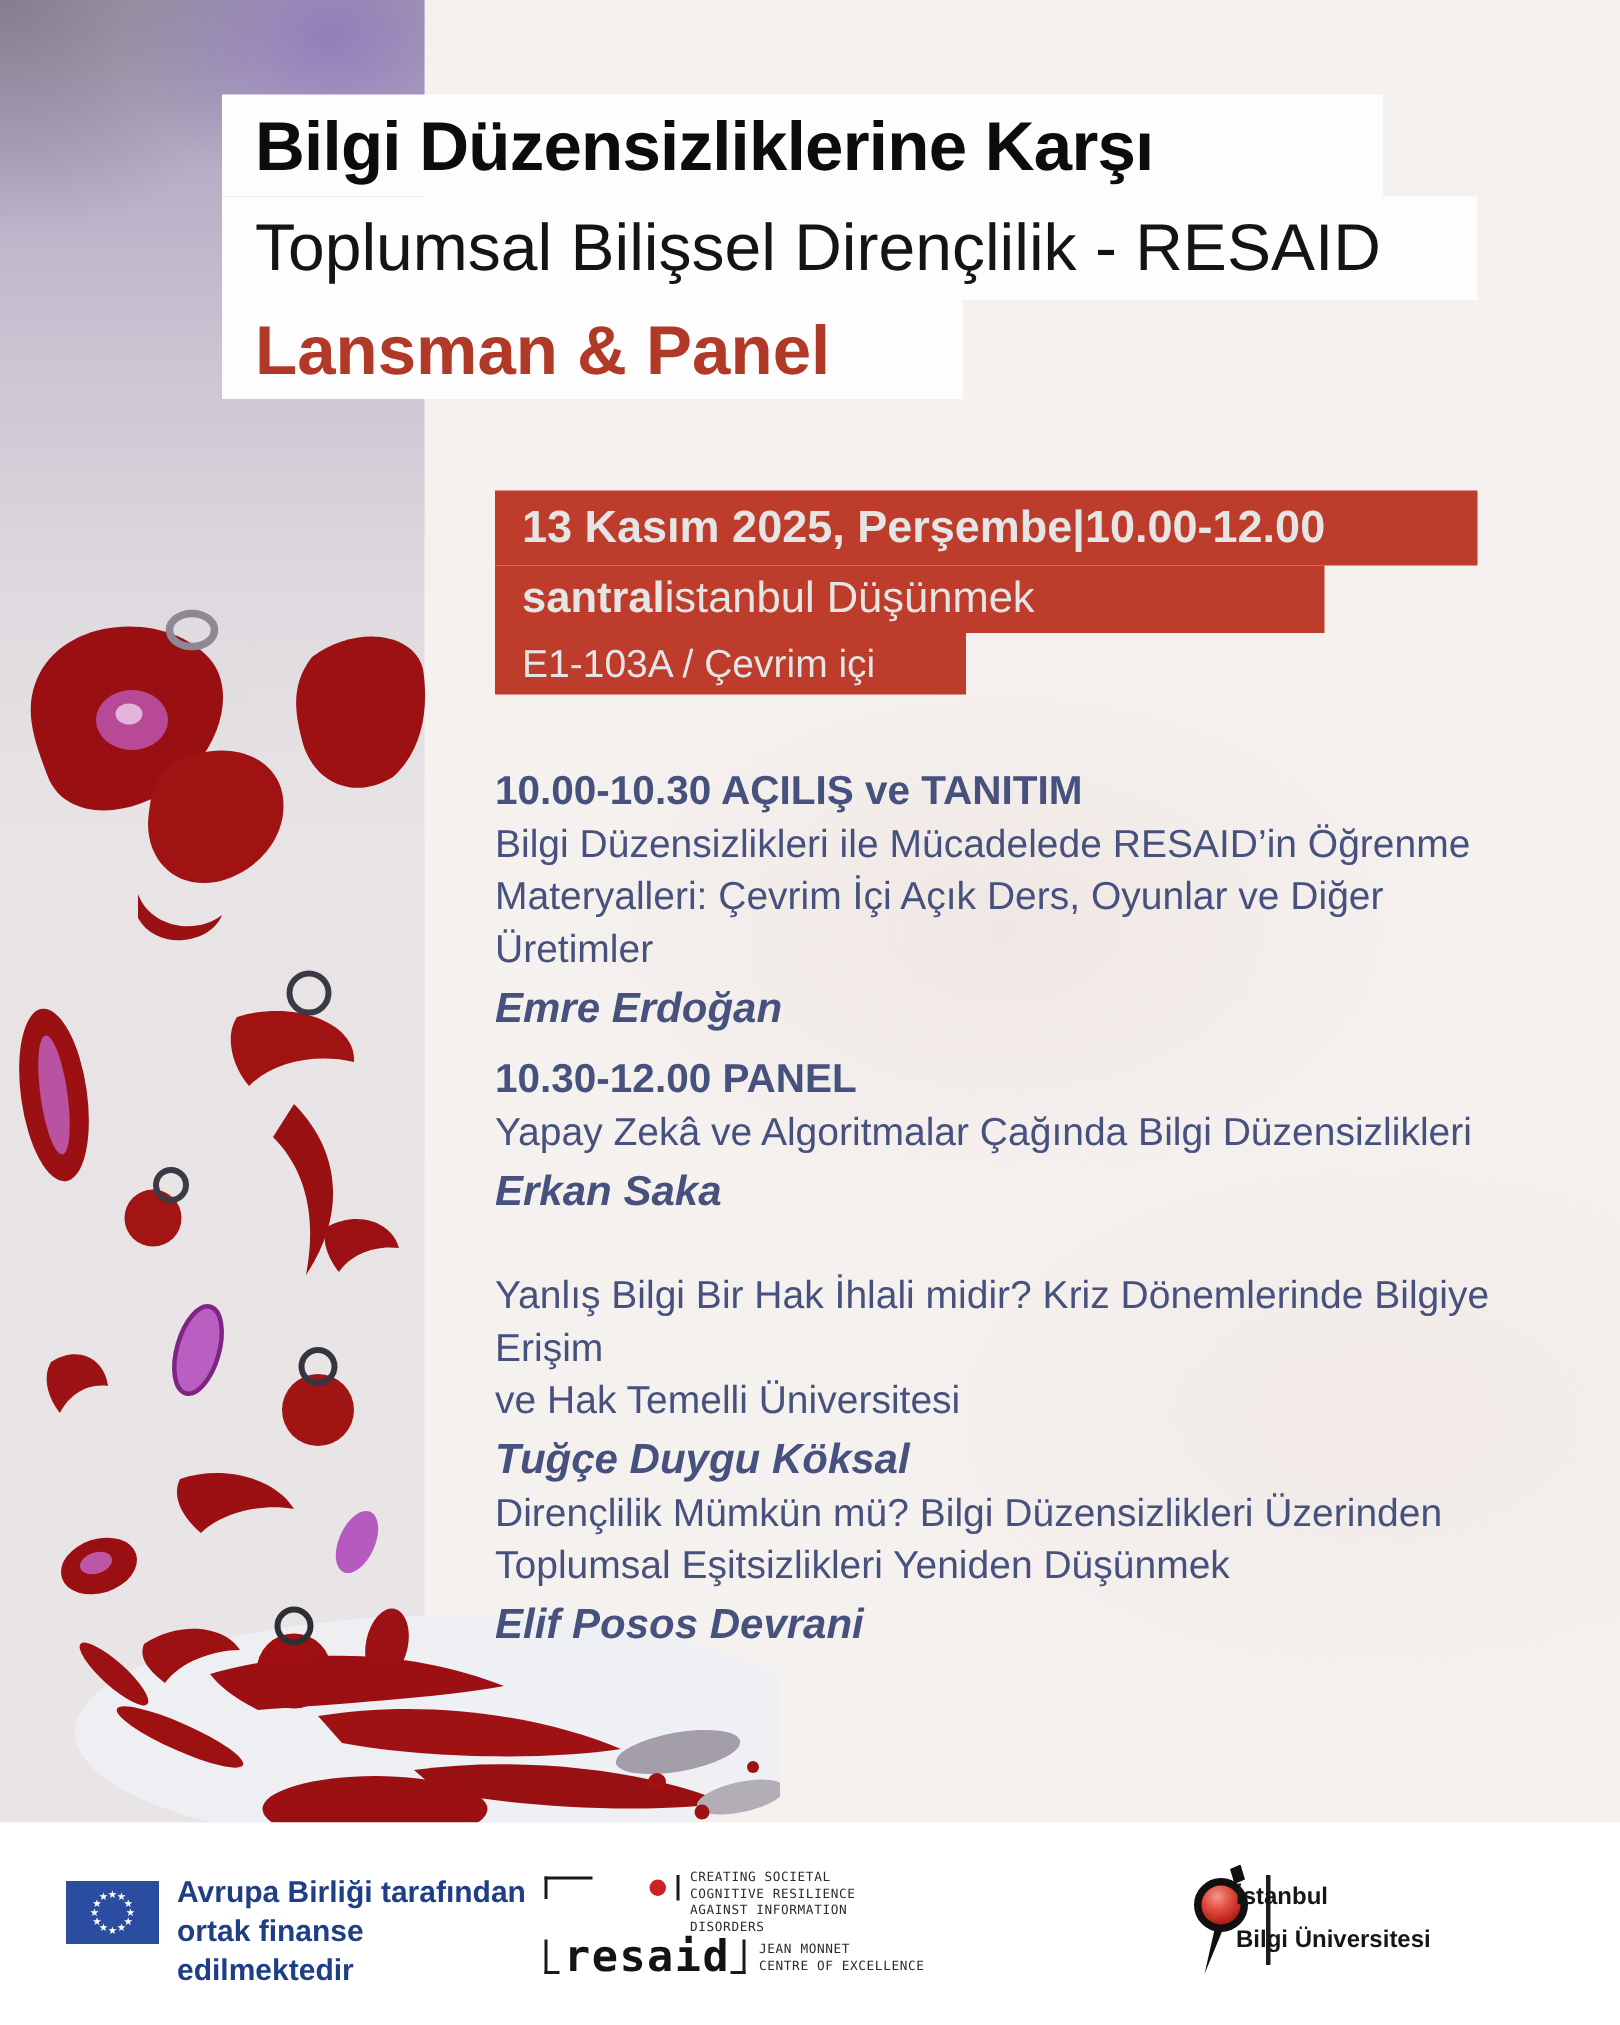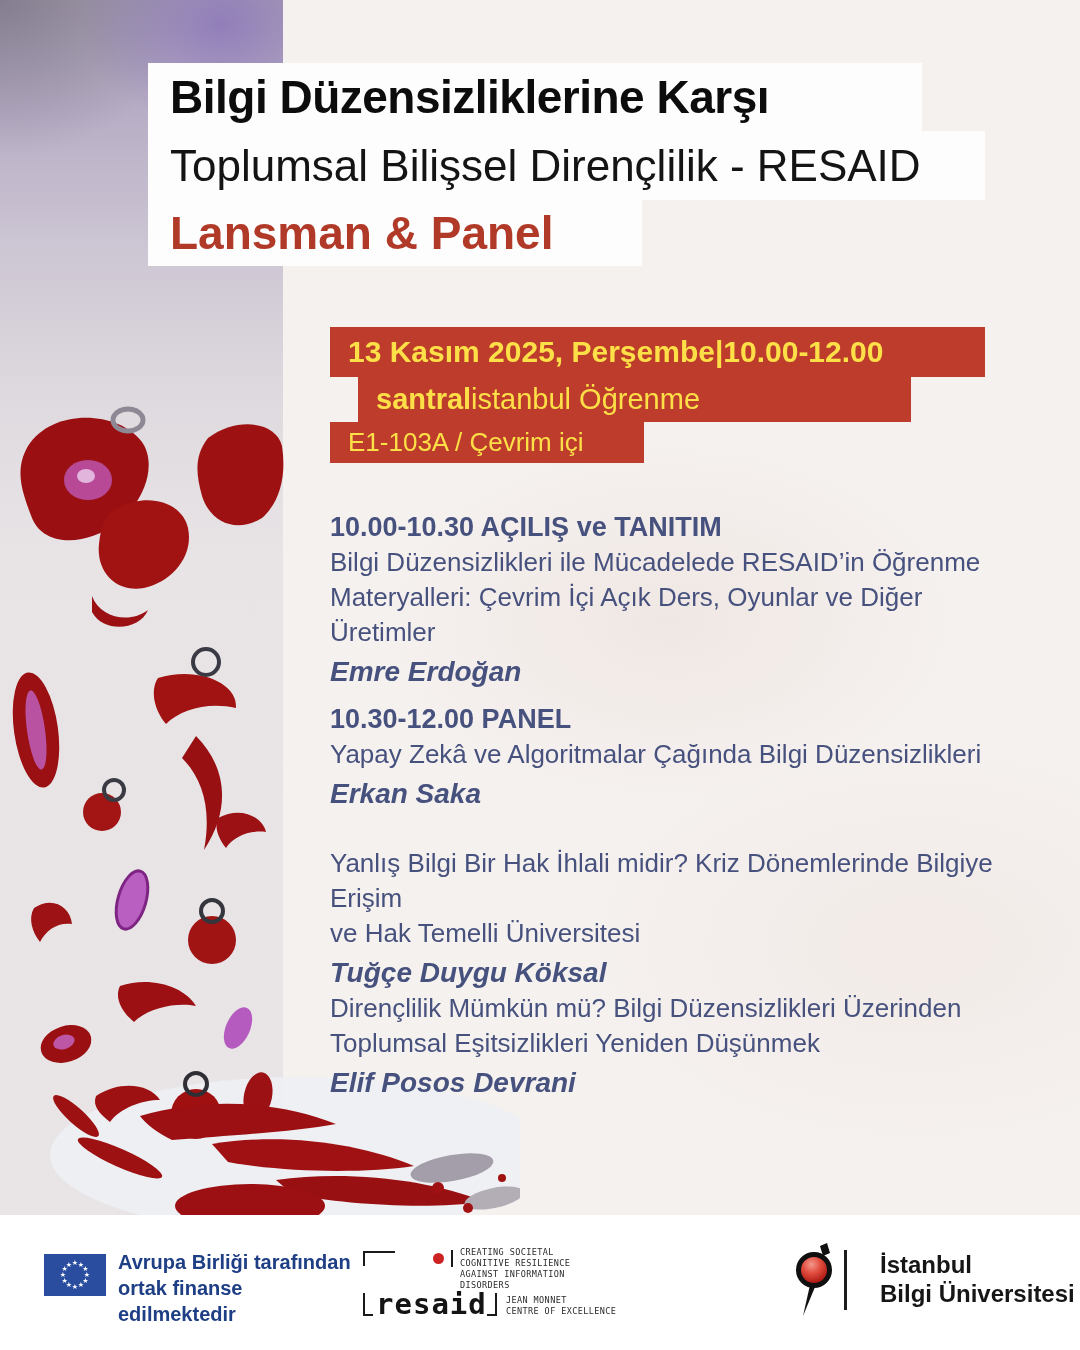--- a/index.html
+++ b/index.html
@@ -19,23 +19,23 @@
       linear-gradient(180deg,#a9a1b2 0%,#b7adc5 9%,#ccc5d3 20%,#ded9de 32%,#e8e4e6 46%,#e9e5e7 100%);}
   .art-svg{left:0;top:380px;width:520px;height:835px;z-index:1;}
 
   
   .tbox{background:#fdfdfd;display:flex;align-items:center;padding-left:22px;z-index:2;color:#0c0c0c;}
   .t1{left:148px;top:63px;width:774px;height:68px;font-weight:700;font-size:46px;letter-spacing:-.5px;}
   .t2{left:148px;top:131px;width:837px;height:69px;font-weight:400;font-size:44px;color:#141414;}
   .t3{left:148px;top:200px;width:494px;height:66px;font-weight:700;font-size:46px;text-align:right;}
 
   
-  .bline{background:#bd3c2b;color:#fde047;display:flex;align-items:center;padding-left:18px;z-index:2;}
+  .bline{background:#bd3c2b;color:#e5e5e5;display:flex;align-items:center;padding-left:18px;z-index:2;}
   .b1{left:330px;top:327px;width:655px;height:50px;font-weight:700;font-size:30px;}
-  .b2{left:330px;top:377px;width:553px;height:45px;font-weight:400;font-size:29px;margin-left:28px;}
+  .b2{left:330px;top:377px;width:553px;height:45px;font-weight:400;font-size:29px;}
   .b2 .bold{font-weight:700;}
   .b3{left:330px;top:422px;width:314px;height:41px;font-weight:400;font-size:26px;}
 
   
   .sec{left:330px;width:700px;color:#46517e;z-index:2;}
   .sec-heading{font-weight:700;font-size:27px;line-height:36px;}
   .sec-line{font-weight:400;font-size:26px;line-height:35px;}
   .sec-speaker{font-weight:700;font-style:italic;font-size:28px;line-height:38px;margin-top:3px;}
   .sec1{top:509px;} .sec2{top:701px;} .sec3{top:846px;} .sec4{top:991px;}
 
@@ -50,21 +50,21 @@
   .rs-dot{left:70px;top:8px;width:11px;height:11px;border-radius:50%;background:#cc2222;}
   .rs-vbar{left:88px;top:5px;width:2px;height:17px;background:#1a1a1a;}
   .rs-tag{left:97px;top:2px;font-family:"DejaVu Sans Mono",monospace;font-size:8.5px;line-height:11px;letter-spacing:.4px;color:#2b2b2b;white-space:nowrap;}
   .rs-bl{left:0;top:48px;width:10px;height:23px;border-left:2px solid #1a1a1a;border-bottom:2px solid #1a1a1a;}
   .rs-word{left:13px;top:42px;font-family:"DejaVu Sans Mono",monospace;font-weight:700;font-size:29px;letter-spacing:1px;color:#141414;}
   .rs-br{left:124px;top:48px;width:10px;height:23px;border-right:2px solid #1a1a1a;border-bottom:2px solid #1a1a1a;}
   .rs-sub{left:143px;top:50px;font-family:"DejaVu Sans Mono",monospace;font-size:8.5px;line-height:11px;letter-spacing:.4px;color:#2b2b2b;white-space:nowrap;}
 
   .bilgi-pin{left:786px;top:1243px;width:56px;height:75px;z-index:4;}
   .bilgi-divider{left:844px;top:1250px;width:3px;height:60px;background:#1c1c1c;z-index:4;}
-  .bilgi-text{left:880px;top:1250px;font-weight:700;font-size:24px;line-height:29px;color:#161616;z-index:4;white-space:nowrap;}
+  .bilgi-text{left:824px;top:1250px;font-weight:700;font-size:16px;line-height:29px;color:#161616;z-index:4;white-space:nowrap;}
 </style>
 </head>
 <body>
 
 <div class="poster">
 
   <div class="abs art-col"></div>
   <svg class="abs art-svg" viewBox="0 0 520 835" aria-hidden="true">
 
     <path d="M28,66 C52,28 118,30 142,62 C156,82 148,118 118,142 C88,166 44,168 32,138 C22,112 14,90 28,66 Z" fill="#9a0f12"></path>
@@ -111,21 +111,21 @@
     <ellipse cx="76" cy="736" rx="30" ry="8" transform="rotate(42 76 736)" fill="#9d1113"></ellipse>
   </svg>
 
   <div class="abs tbox t1">Bilgi Düzensizliklerine Karşı</div>
   <div class="abs tbox t2">Toplumsal Bilişsel Dirençlilik - RESAID</div>
   <div class="abs tbox t3" style="color:#b13927;">Lansman &amp; Panel</div>
 
   <div class="abs bline b1">13 Kasım 2025, Perşembe|10.00-12.00</div>
   <div class="abs bline b2">
     <span class="bold">santral</span>
-      <span>istanbul Öğrenme</span>
+      <span>istanbul Düşünmek</span>
   </div>
   <div class="abs bline b3">E1-103A / Çevrim içi</div>
 
   <div class="abs sec sec1">
     <div class="sec-heading">10.00-10.30 AÇILIŞ ve TANITIM</div>
     <div class="sec-line">Bilgi Düzensizlikleri ile Mücadelede RESAID’in Öğrenme</div>
     <div class="sec-line">Materyalleri: Çevrim İçi Açık Ders, Oyunlar ve Diğer Üretimler</div>
     <div class="sec-speaker">Emre Erdoğan</div>
   </div>
 

